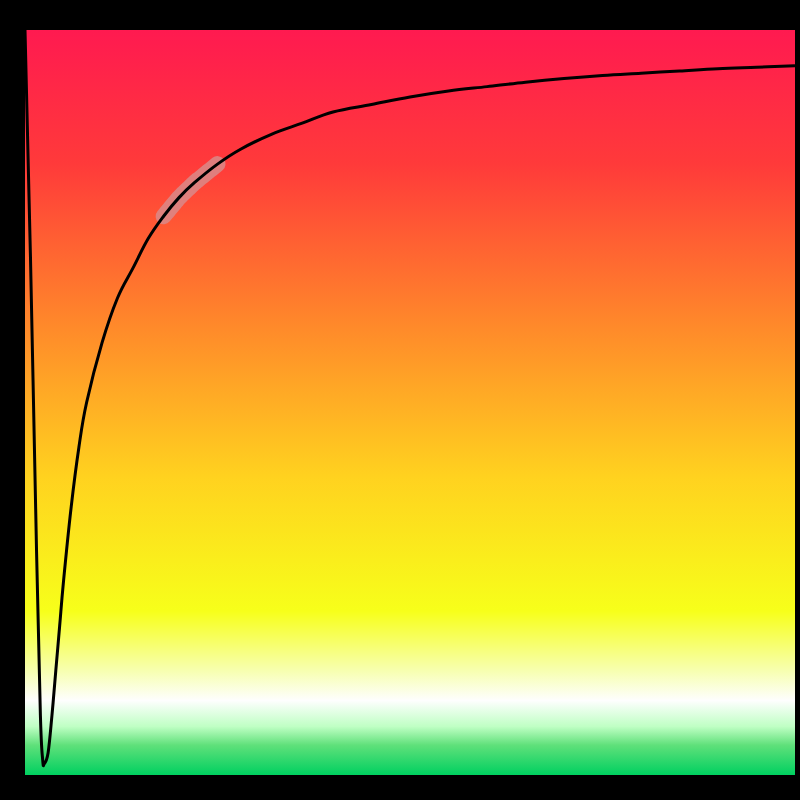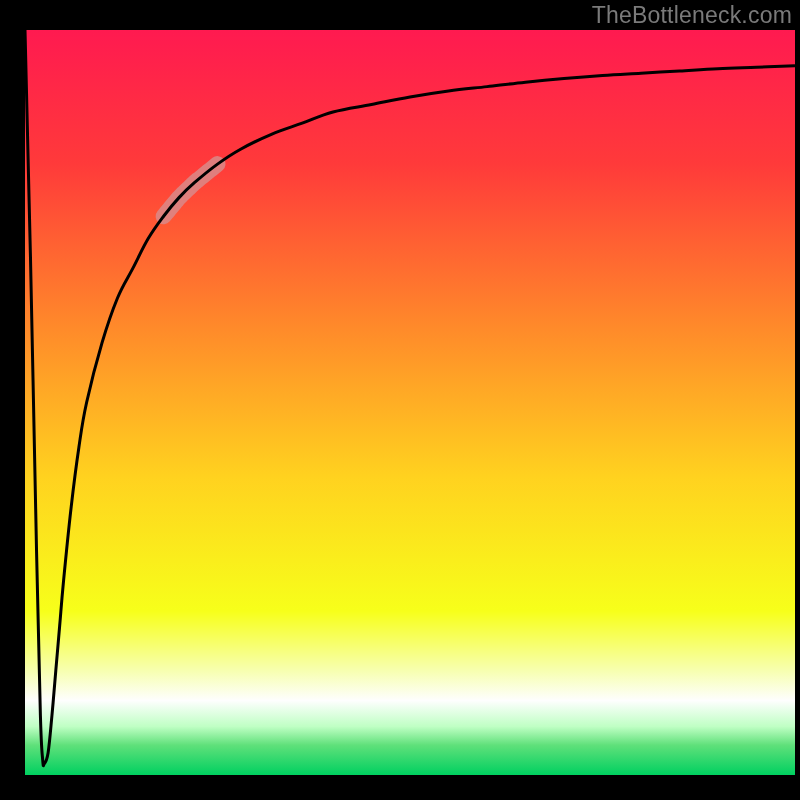--- a/index.html
+++ b/index.html
@@ -32,21 +32,20 @@
     top: 0;
     left: 0;
     width: 800px;
     height: 800px;
   }
 </style>
 </head>
 <body>
 
 <div class="stage">
-  <div class="watermark">TheBottleneck.com</div>
 
   <svg class="chart" viewBox="0 0 800 800">
     <defs>
       <linearGradient id="bg-grad" x1="0" y1="0" x2="0" y2="1">
           <stop offset="0.00%" stop-color="#ff1a50"></stop>
           <stop offset="18.00%" stop-color="#ff3a3a"></stop>
           <stop offset="40.00%" stop-color="#ff8a2a"></stop>
           <stop offset="60.00%" stop-color="#ffd21f"></stop>
           <stop offset="78.00%" stop-color="#f7ff1a"></stop>
           <stop offset="86.00%" stop-color="#f7ffb0"></stop>

